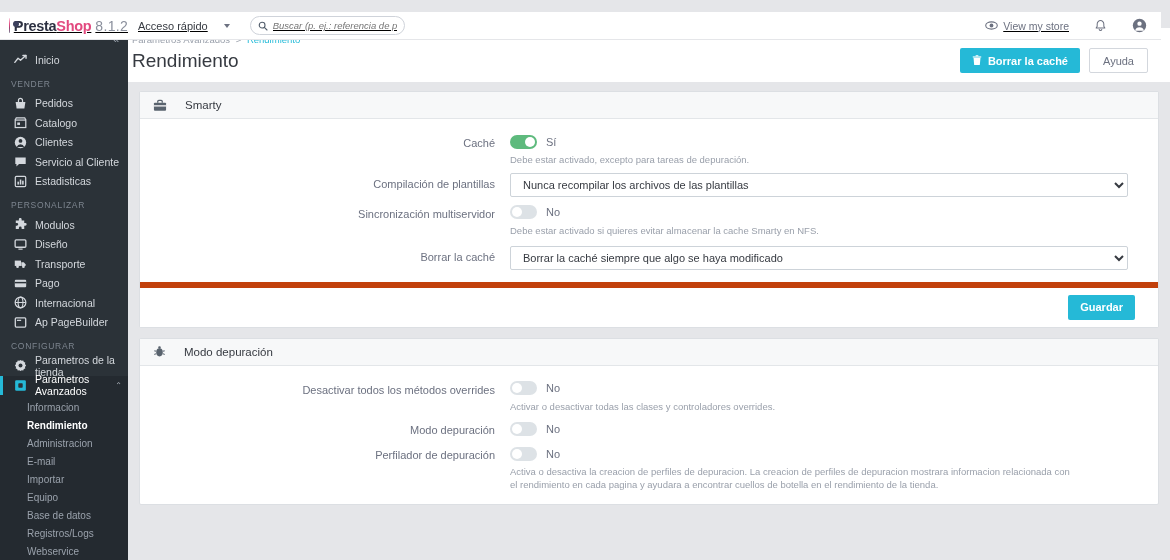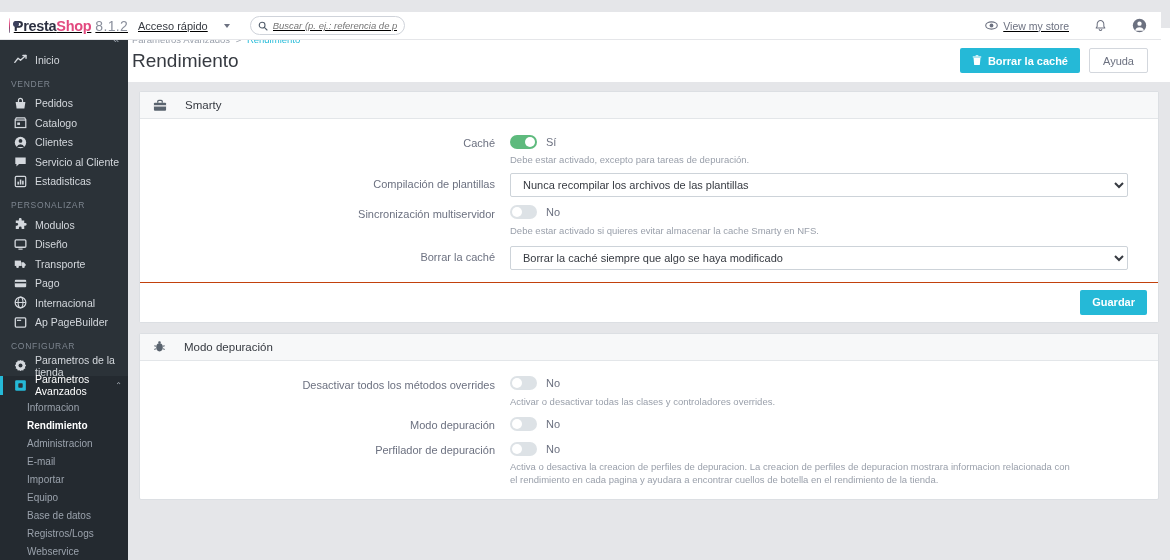--- a/index.html
+++ b/index.html
@@ -116,21 +116,21 @@
   .switch { width: 27px; height: 14px; border-radius: 8px; position: relative; cursor: pointer; flex:0 0 27px;}
   .switch .knob { position: absolute; top: 2px; width: 10px; height: 10px; border-radius: 50%; background: #fff; }
   .switch.on { background: #5eba7d; }
   .switch.on .knob { right: 2px; }
   .switch.off { background: #dde2e6; }
   .switch.off .knob { left: 2px; }
   .toggle-state { font-size: 11px; color: #6c7180; }
   .helper { font-size: 9.5px; color: #9aa0ab; margin-top: 3px; line-height: 1.35; max-width: 560px; }
   .helper.wide { max-width: 560px; }
   .panel-foot {
-    border-top: 1px solid #c2410c; background: #fff; padding: 7px 11px;
+    border-top: 6px solid #c2410c; background: #fff; padding: 7px 23px;
     display: flex; justify-content: flex-end;
   }
   svg { display: block; }
 </style>
 </head>
 <body>
 
 <div id="topbar">
   <div id="logo-block">
     <span class="ps-logo-mark"></span>

